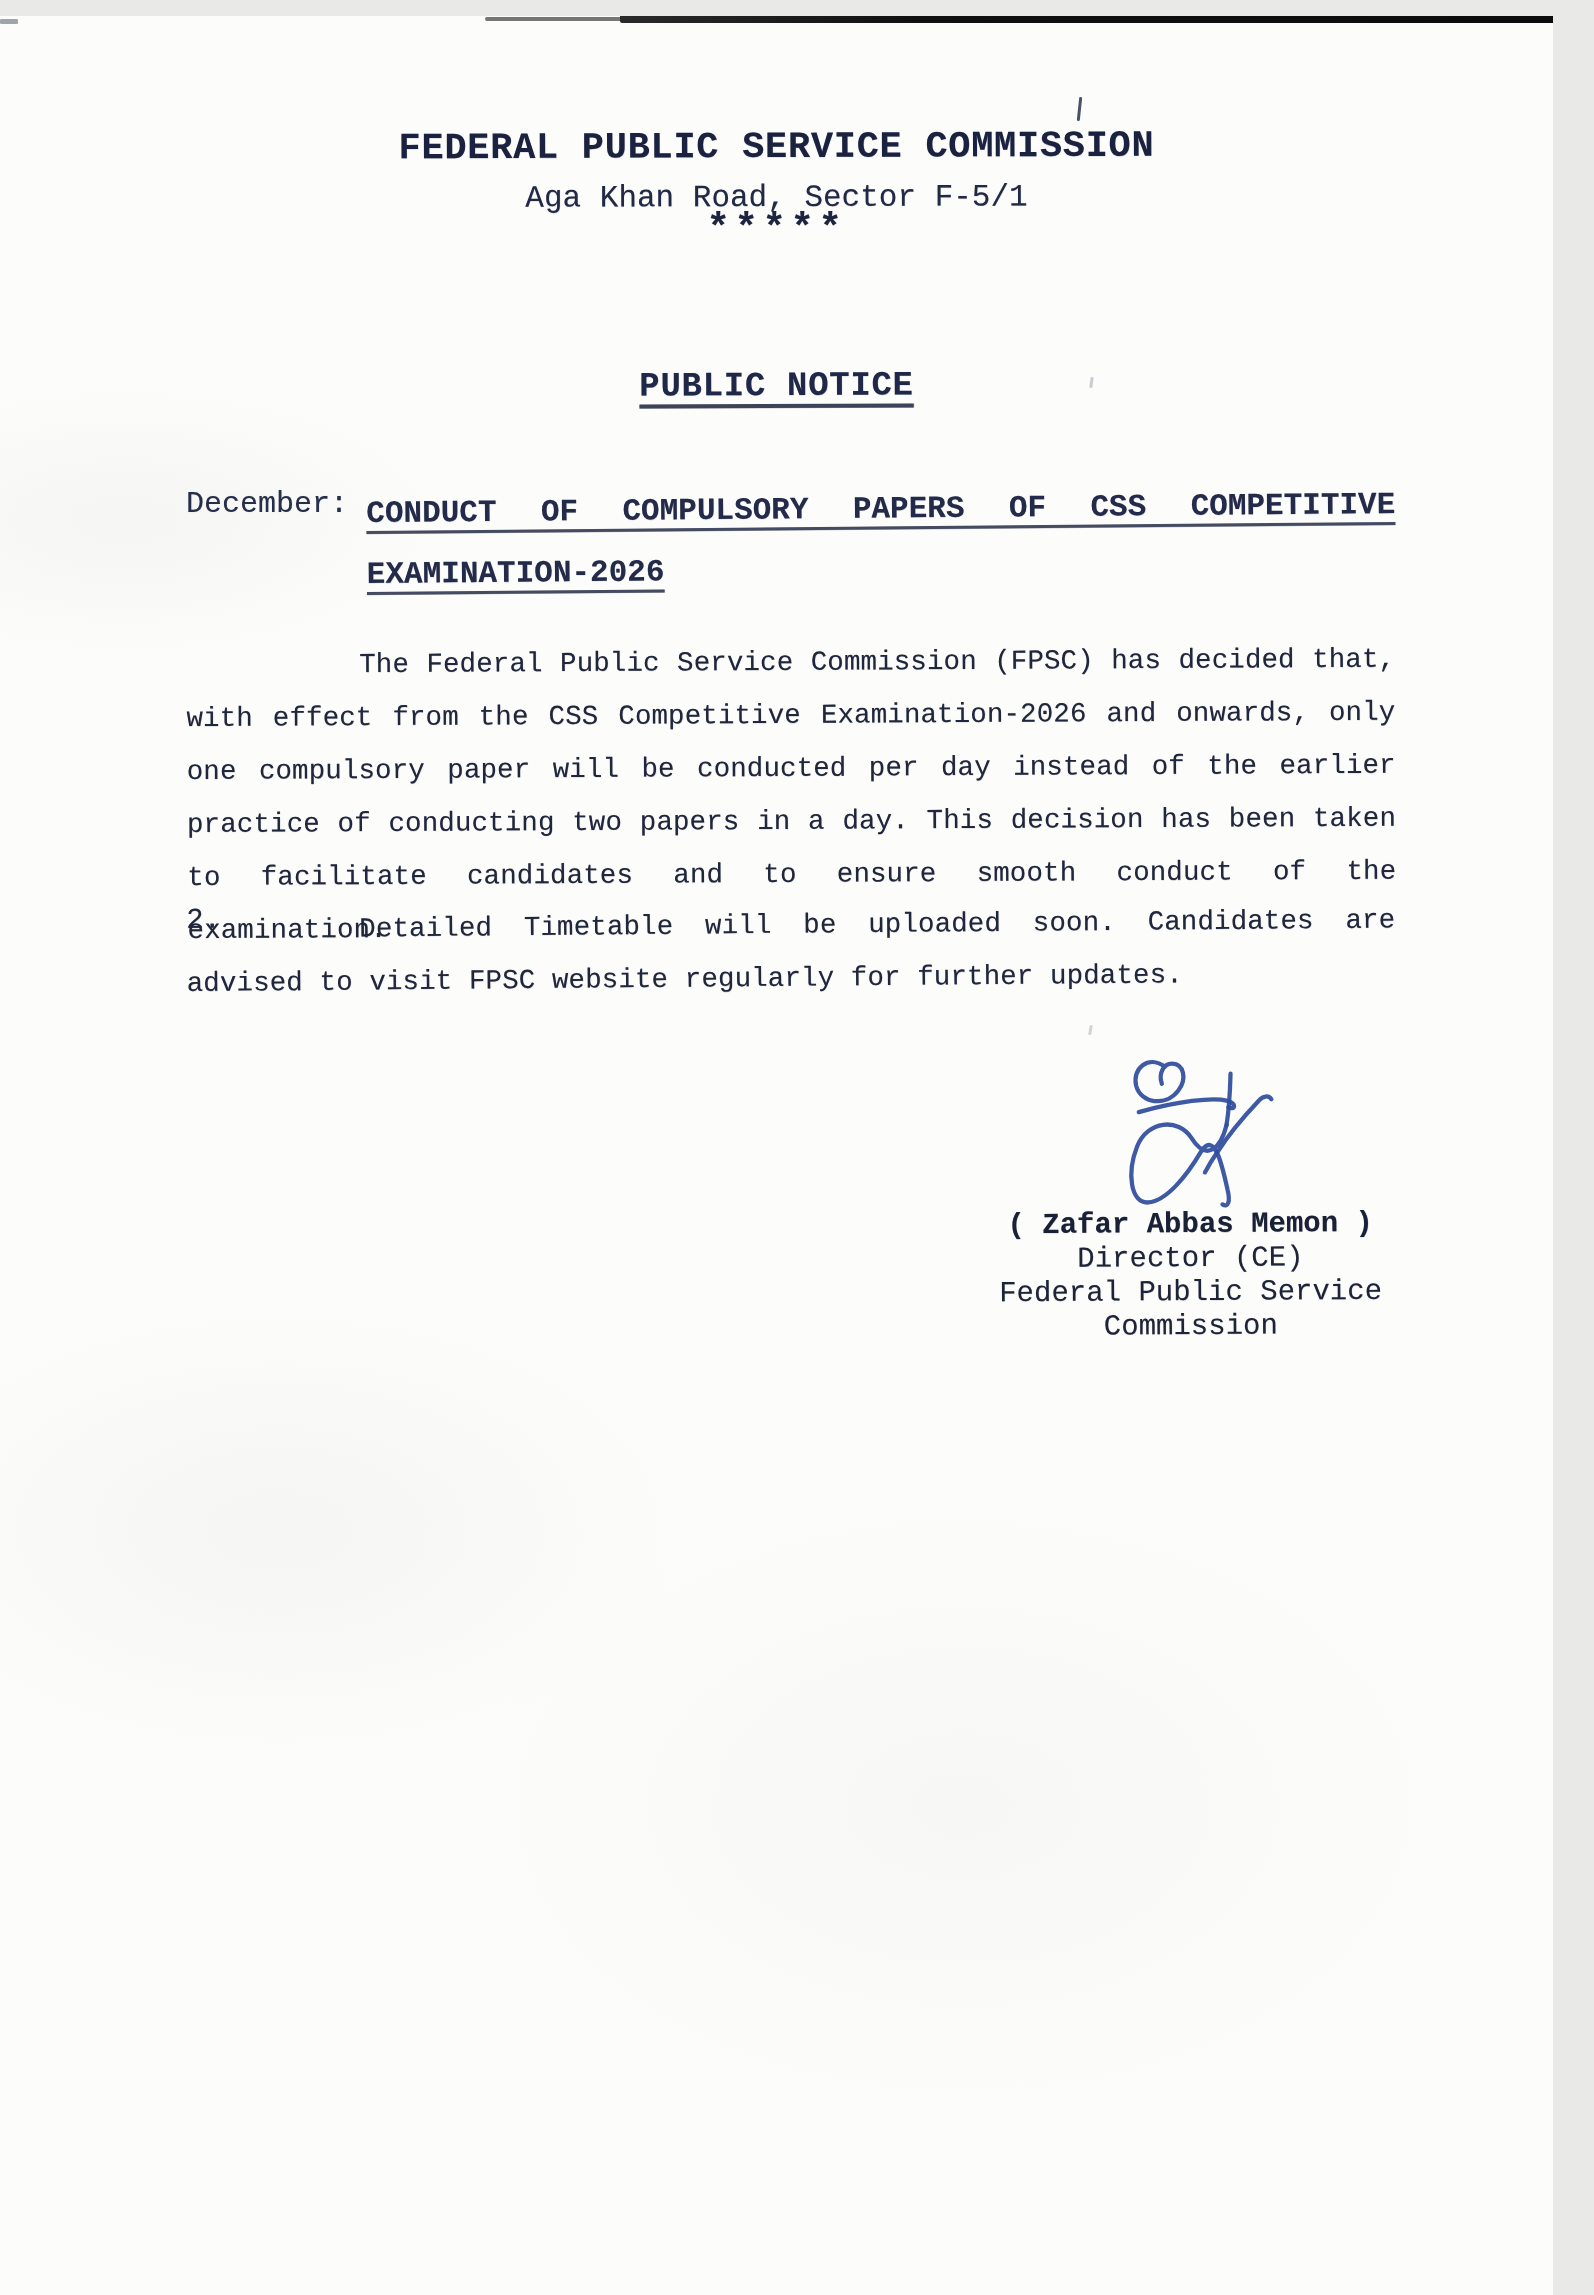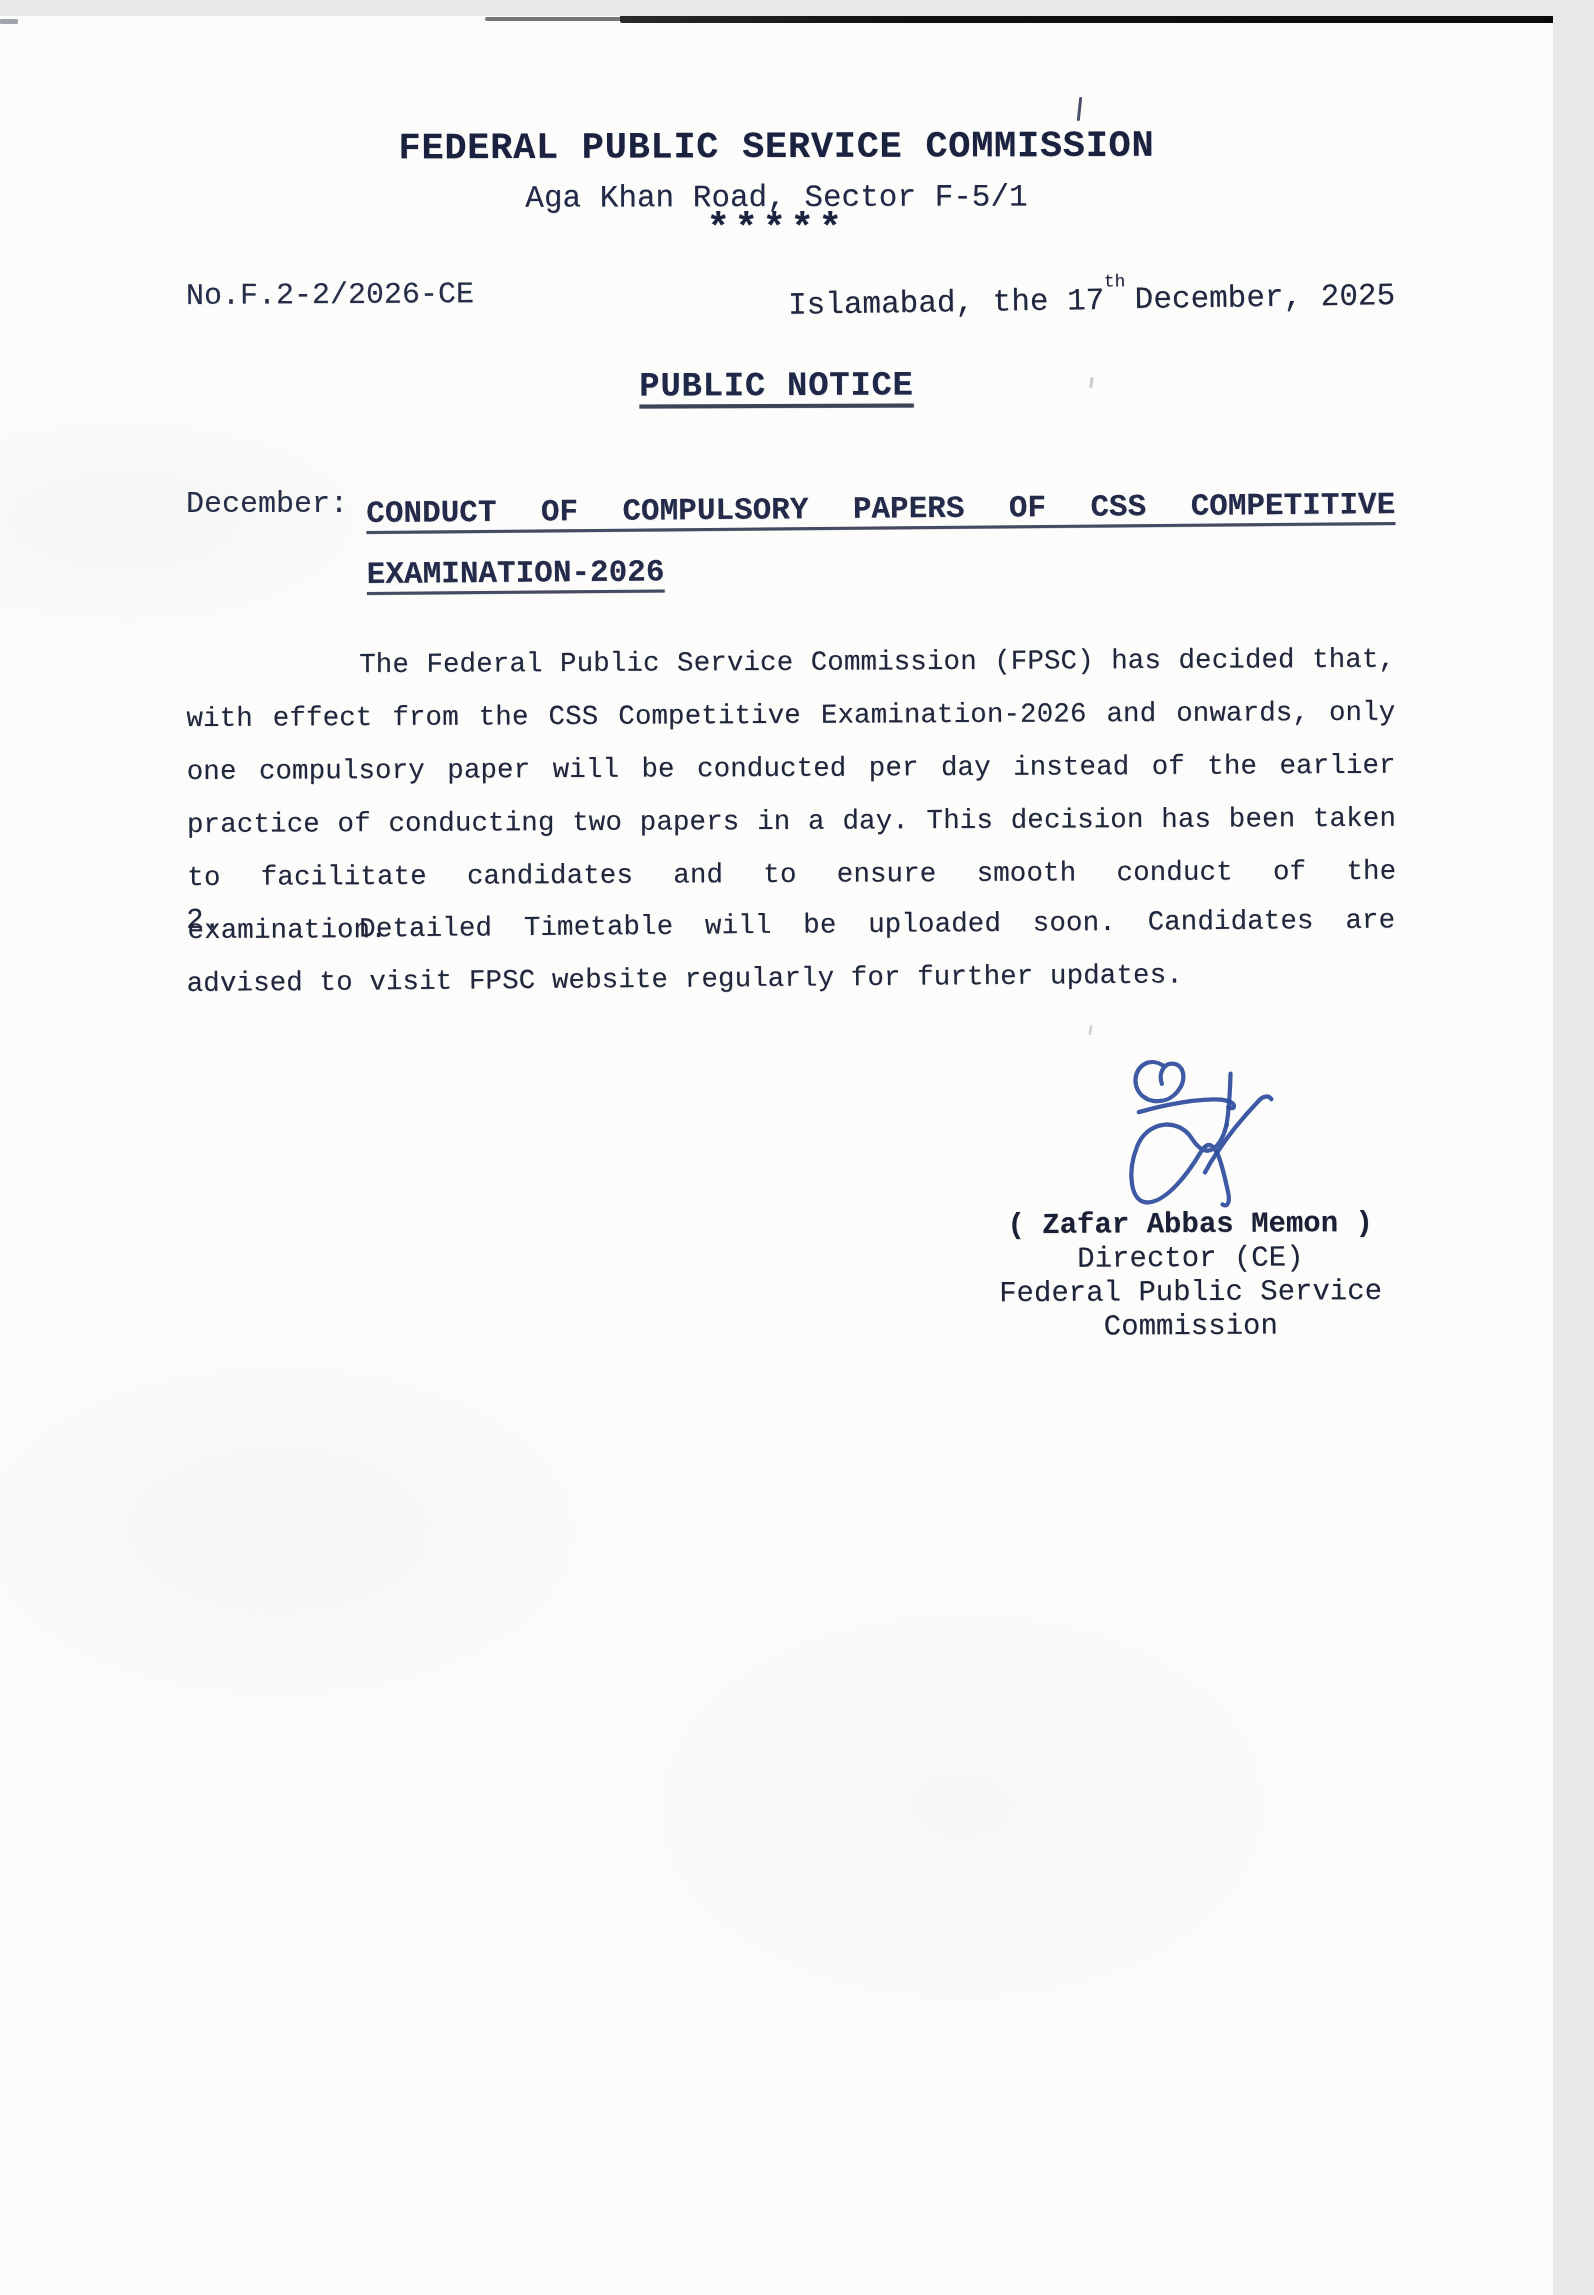--- a/index.html
+++ b/index.html
@@ -116,24 +116,20 @@
   <div class="a-bot-lead"></div>
   <div class="a-bot-bar"></div>
   <div class="a-bl-mark"></div>
   <div class="a-speck1"></div>
   <div class="a-speck2"></div>
 
   <h1 class="org-title">FEDERAL PUBLIC SERVICE COMMISSION</h1>
   <div class="org-address">Aga Khan Road, Sector F-5/1</div>
   <div class="org-stars">*****</div>
 
-  <div class="ref-row">
-    <span class="ref-no">No.F.2-2/2026-CE</span>
-    <span class="date-line"><span>Islamabad, the 17</span><sup>th</sup><span class="date-suffix">December, 2025</span></span>
-  </div>
 
   <div class="notice-title"><span>PUBLIC NOTICE</span></div>
 
   <div class="subject-row">
     <span class="subject-label">December:</span>
     <div class="subject-text">
       <div class="subject-line1">CONDUCT OF COMPULSORY PAPERS OF CSS COMPETITIVE</div>
       <div class="subject-line2">EXAMINATION-2026</div>
     </div>
   </div>

